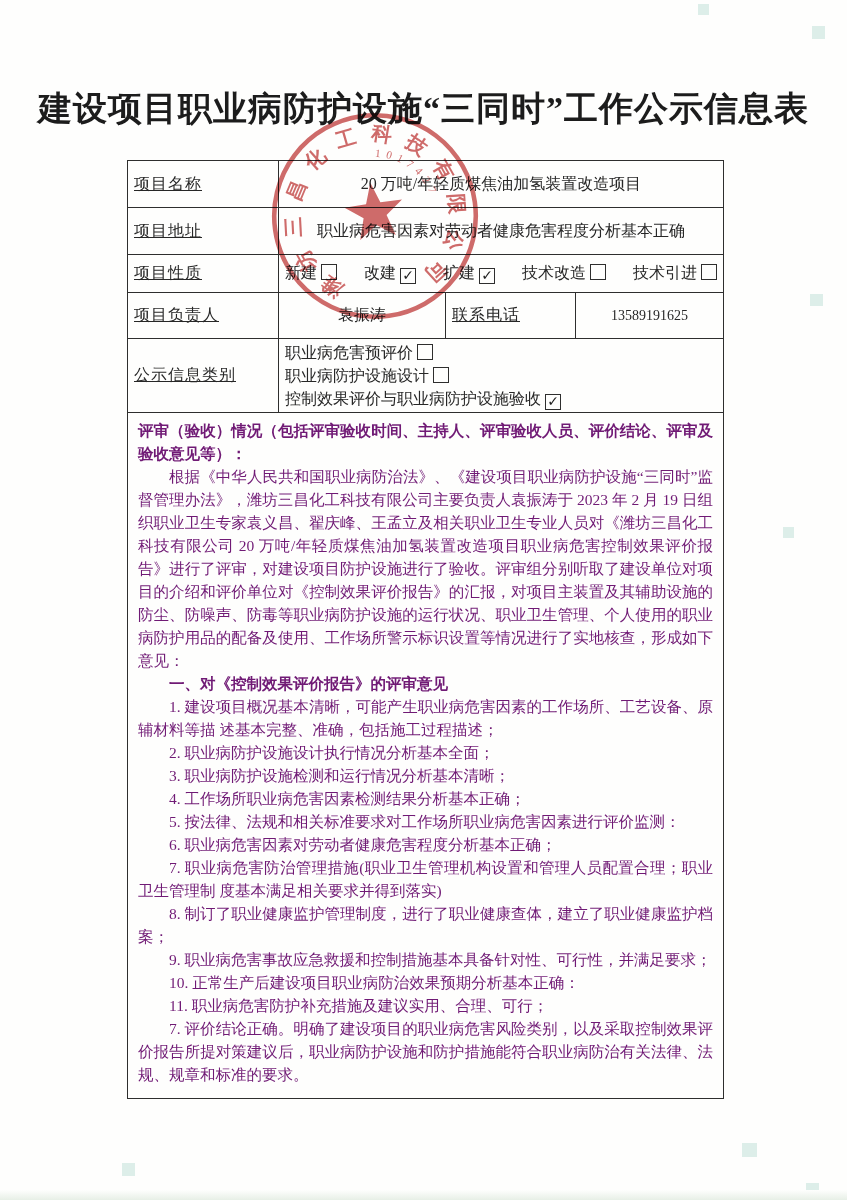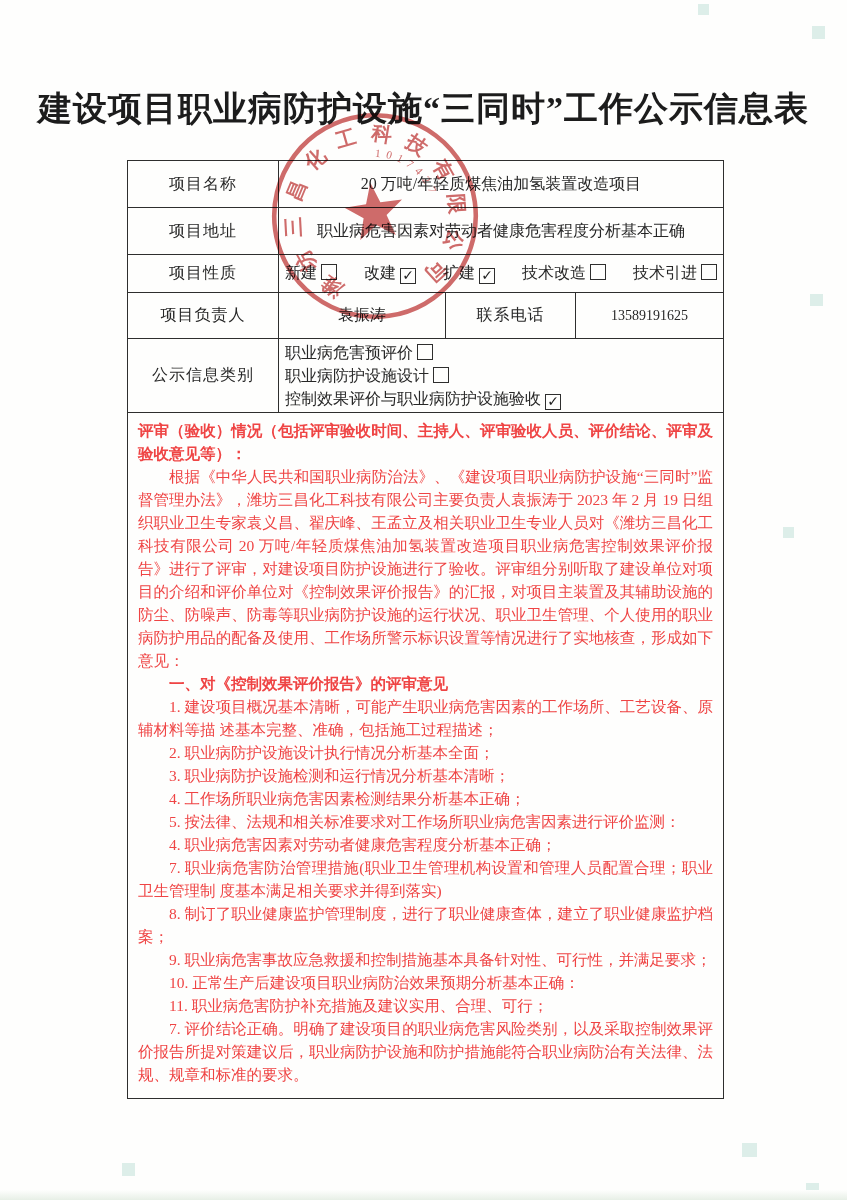--- a/index.html
+++ b/index.html
@@ -16,36 +16,36 @@
   }
   table.form{
     position:absolute;left:127px;top:160px;width:596px;
     border-collapse:collapse;table-layout:fixed;
   }
   table.form td{
     border:1.6px solid #2e2e2e;
     font-size:16px;color:#272727;
     padding:2px 6px;vertical-align:middle;
   }
-  td.lbl{text-align:center;letter-spacing:1px;}
+  td.lbl{letter-spacing:1px;text-decoration:underline;}
   td.val{text-align:center;}
   td.val-left{text-align:left;padding-left:12px;}
   .nature-cell{padding:0 14px;margin-left:20px;}
   .opts{display:flex;justify-content:space-between;align-items:center;}
   .opt{white-space:nowrap;}
   .cb{
     display:inline-block;width:14px;height:14px;
     border:1.6px solid #2e2e2e;margin-left:4px;vertical-align:-2px;
     text-align:center;line-height:12px;font-size:14px;font-weight:700;
     font-family:"DejaVu Sans",sans-serif;color:#1e1e1e;
   }
   .cat-line{line-height:23px;text-align:left;}
   .review-cell{padding:6px 10px 12px 10px !important;vertical-align:top !important;}
   .review-cell p{
-    margin:0;font-size:15.5px;line-height:23px;color:#ef4444;
+    margin:0;font-size:15.5px;line-height:23px;color:#701a75;
     text-align:justify;
   }
   .review-cell p.b{font-weight:700;}
   .review-cell p.ind{text-indent:2em;}
   
   .stamp{
     position:absolute;left:263px;top:104px;width:224px;height:224px;
     transform:rotate(-8deg);
     opacity:.78;mix-blend-mode:multiply;pointer-events:none;
   }
@@ -127,21 +127,21 @@
       <td class="review-cell" colspan="4" style="height:628px">
         <div>
             <p class="b ">评审（验收）情况（包括评审验收时间、主持人、评审验收人员、评价结论、评审及验收意见等）：</p>
             <p class="ind">根据《中华人民共和国职业病防治法》、《建设项目职业病防护设施“三同时”监督管理办法》，潍坊三昌化工科技有限公司主要负责人袁振涛于 2023 年 2 月 19 日组织职业卫生专家袁义昌、翟庆峰、王孟立及相关职业卫生专业人员对《潍坊三昌化工科技有限公司 20 万吨/年轻质煤焦油加氢装置改造项目职业病危害控制效果评价报告》进行了评审，对建设项目防护设施进行了验收。评审组分别听取了建设单位对项目的介绍和评价单位对《控制效果评价报告》的汇报，对项目主装置及其辅助设施的防尘、防噪声、防毒等职业病防护设施的运行状况、职业卫生管理、个人使用的职业病防护用品的配备及使用、工作场所警示标识设置等情况进行了实地核查，形成如下意见：</p>
             <p class="b ind">一、对《控制效果评价报告》的评审意见</p>
             <p class="ind">1. 建设项目概况基本清晰，可能产生职业病危害因素的工作场所、工艺设备、原辅材料等描 述基本完整、准确，包括施工过程描述；</p>
             <p class="ind">2. 职业病防护设施设计执行情况分析基本全面；</p>
             <p class="ind">3. 职业病防护设施检测和运行情况分析基本清晰；</p>
             <p class="ind">4. 工作场所职业病危害因素检测结果分析基本正确；</p>
             <p class="ind">5. 按法律、法规和相关标准要求对工作场所职业病危害因素进行评价监测：</p>
-            <p class="ind">4. 职业病危害因素对劳动者健康危害程度分析基本正确；</p>
+            <p class="ind">6. 职业病危害因素对劳动者健康危害程度分析基本正确；</p>
             <p class="ind">7. 职业病危害防治管理措施(职业卫生管理机构设置和管理人员配置合理；职业卫生管理制 度基本满足相关要求并得到落实)</p>
             <p class="ind">8. 制订了职业健康监护管理制度，进行了职业健康查体，建立了职业健康监护档案；</p>
             <p class="ind">9. 职业病危害事故应急救援和控制措施基本具备针对性、可行性，并满足要求；</p>
             <p class="ind">10. 正常生产后建设项目职业病防治效果预期分析基本正确：</p>
             <p class="ind">11. 职业病危害防护补充措施及建议实用、合理、可行；</p>
             <p class="ind">7. 评价结论正确。明确了建设项目的职业病危害风险类别，以及采取控制效果评价报告所提对策建议后，职业病防护设施和防护措施能符合职业病防治有关法律、法规、规章和标准的要求。</p>
           </div>
       </td>
     </tr>
   </tbody>

